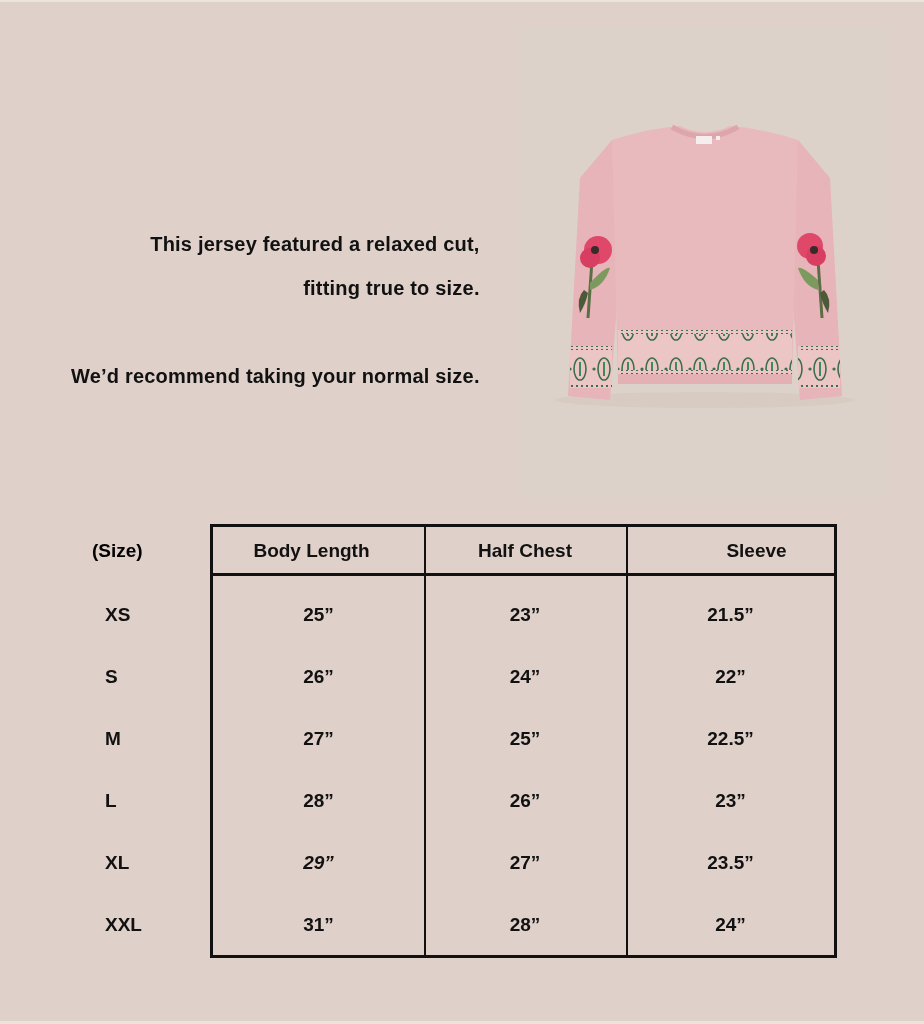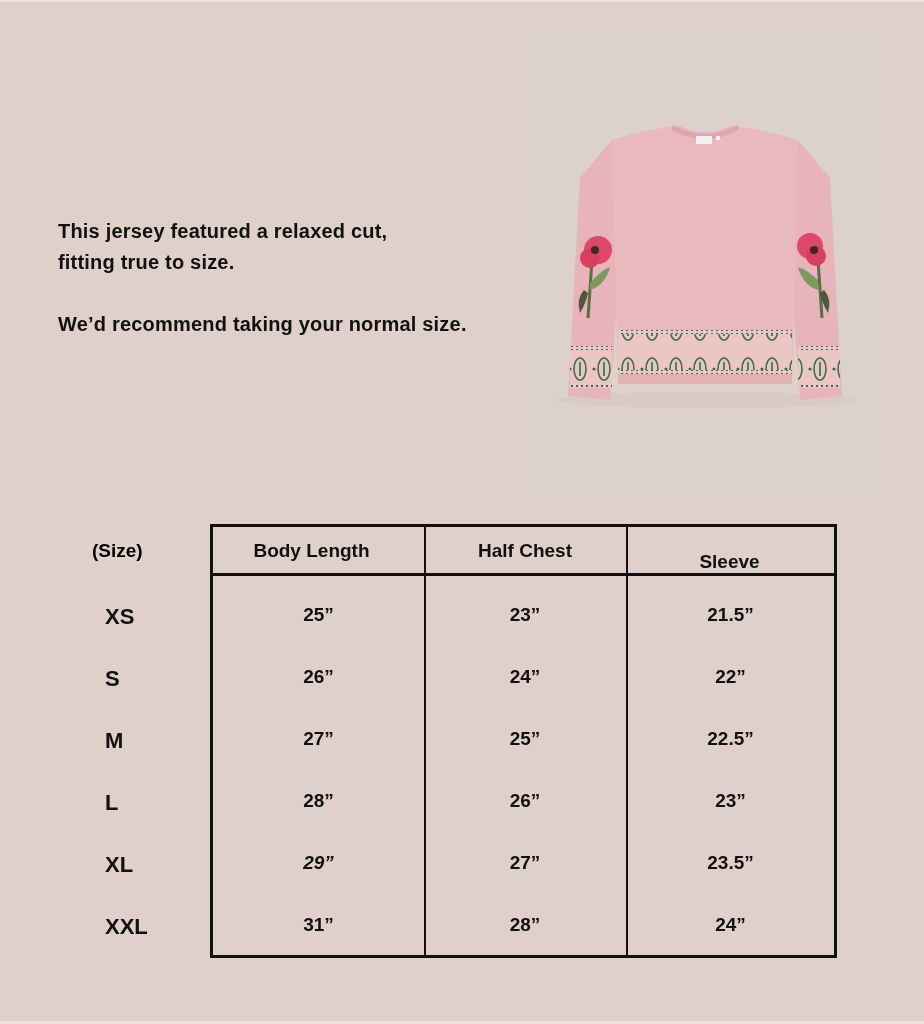--- a/index.html
+++ b/index.html
@@ -26,21 +26,21 @@
     .intro {
       position: absolute;
       left: 58px;
       top: 216px;
       font-weight: bold;
       font-size: 20px;
       line-height: 31px;
       letter-spacing: 0.2px;
       color: #111;
     }
-    .intro p { margin: 0; }
+    .intro p { margin: 13px; text-align: right; }
     .intro .gap { height: 31px; }
 
     .photo {
       position: absolute;
       left: 520px;
       top: 28px;
       width: 370px;
       height: 470px;
       background: #ddd2c9;
     }
@@ -84,21 +84,21 @@
       position: absolute;
       font-weight: bold;
       font-size: 19px;
       text-align: center;
       color: #111;
     }
     .row-label {
       position: absolute;
       left: 105px;
       font-weight: bold;
-      font-size: 22px;
+      font-size: 19px;
       color: #111;
     }
   </style>
 </head>
 <body>
 
 <div class="top-strip"></div>
 
 <div class="intro">
   <p>This jersey featured a relaxed cut,</p>
@@ -172,21 +172,21 @@
   <div class="size-col-label" style="left:92px; top:540px;">(Size)</div>
 
   <div class="grid">
     <div class="vline" style="left:211px;"></div>
     <div class="vline" style="left:413px;"></div>
     <div class="hline" style="top:46px;"></div>
   </div>
 
   <div class="header-cell" style="left:213px; width:197px;">Body Length</div>
   <div class="header-cell" style="left:424px; width:202px;">Half Chest</div>
-  <div class="header-cell" style="left:625px; width:209px;margin-top:11px;">Sleeve</div>
+  <div class="header-cell" style="left:652px; width:209px;">Sleeve</div>
 
   <div class="row-label" style="top:604px;">XS</div>
   <div class="cell" style="left:213px; width:211px; top:604px;">25”</div>
   <div class="cell" style="left:424px; width:202px; top:604px;">23”</div>
   <div class="cell" style="left:626px; width:209px; top:604px;">21.5”</div>
 
   <div class="row-label" style="top:666px;">S</div>
   <div class="cell" style="left:213px; width:211px; top:666px;">26”</div>
   <div class="cell" style="left:424px; width:202px; top:666px;">24”</div>
   <div class="cell" style="left:626px; width:209px; top:666px;">22”</div>

